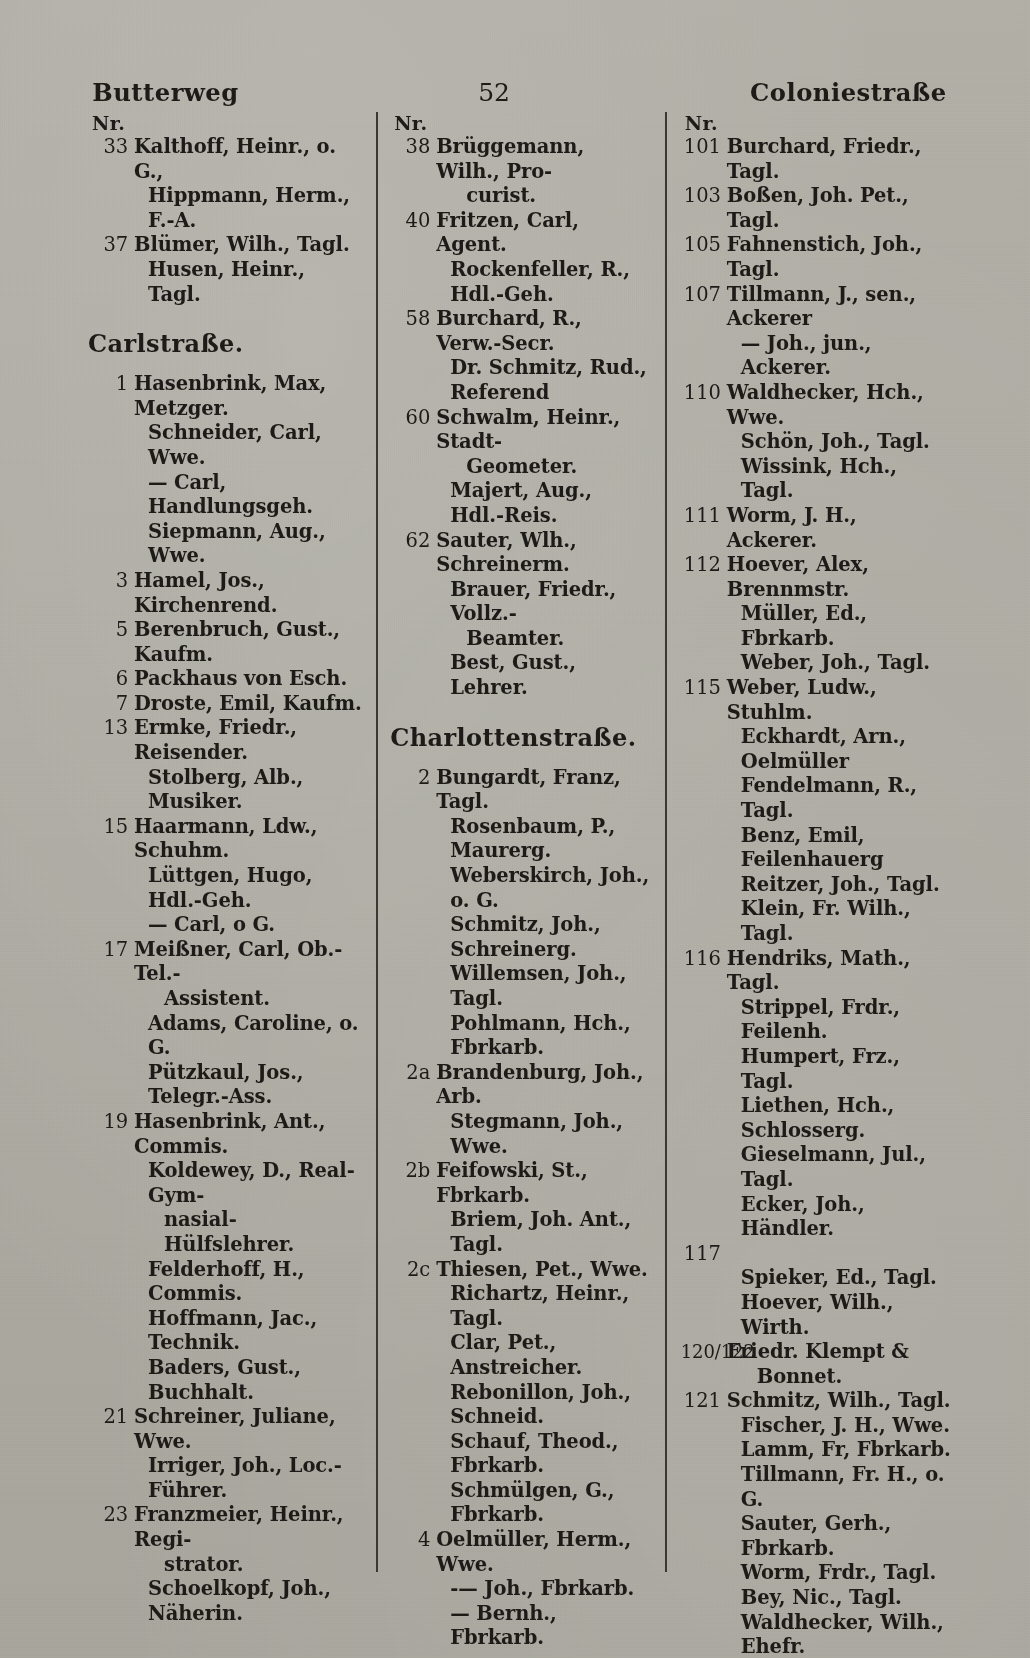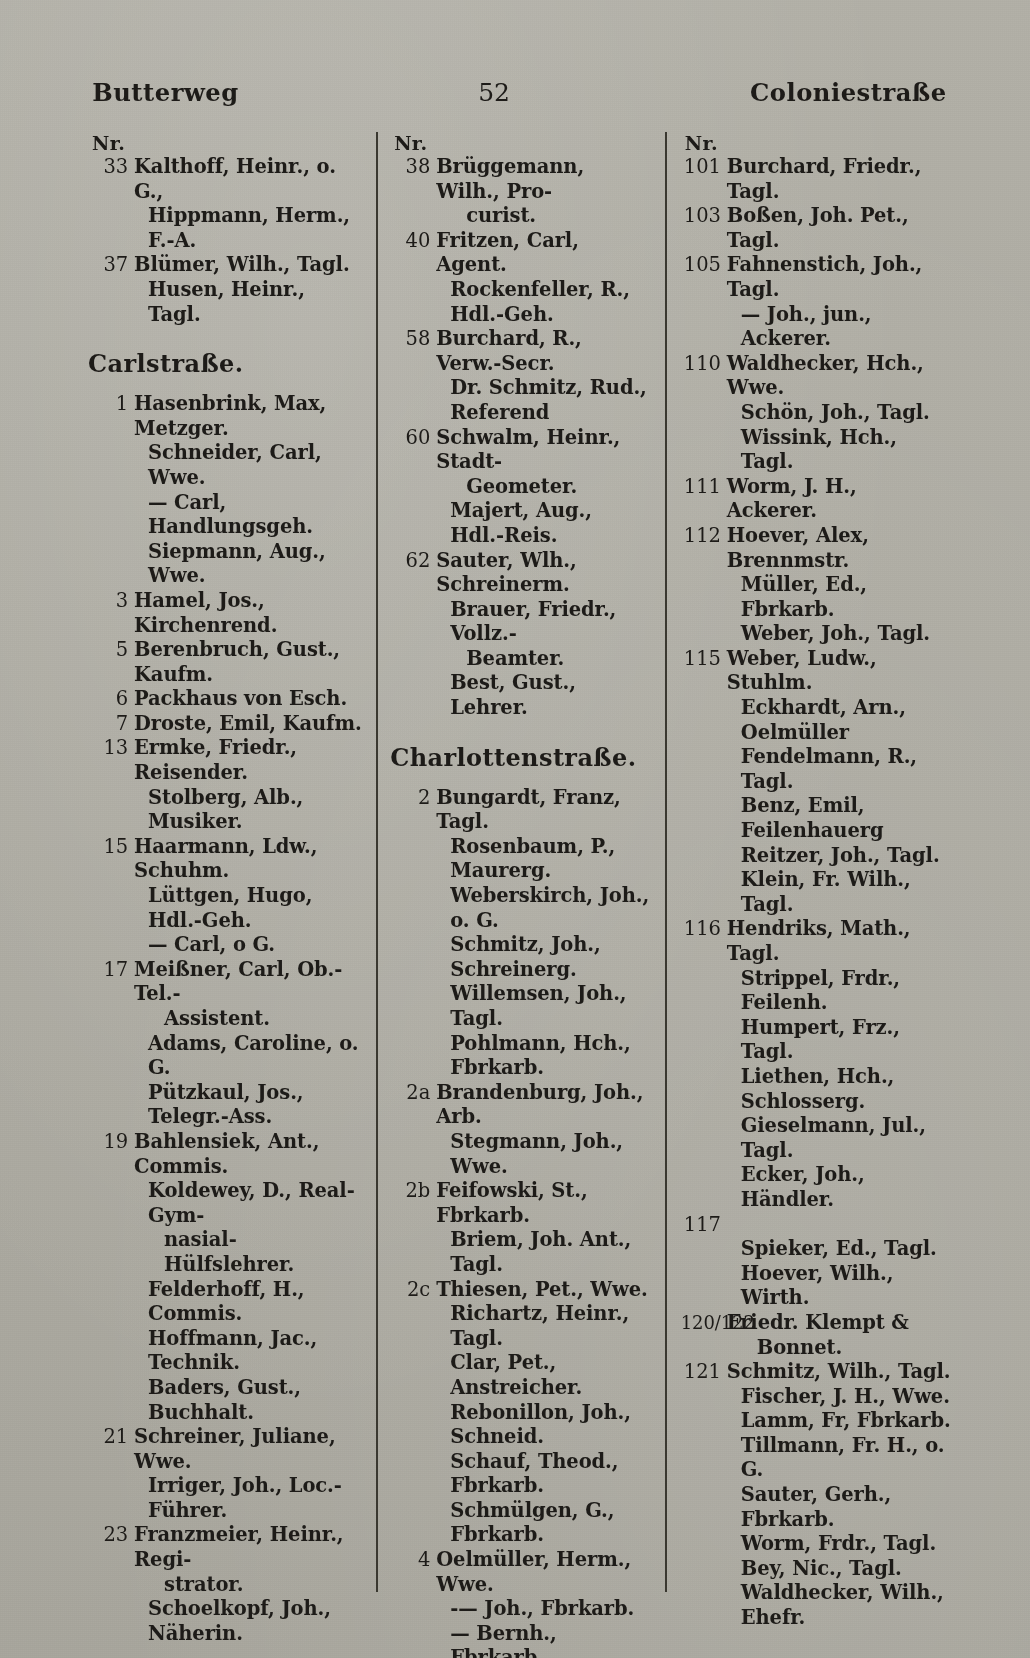--- a/index.html
+++ b/index.html
@@ -61,21 +61,21 @@
   }
   .hdr-center {
     font-size: 25px;
     font-weight: normal;
   }
 
   
   .cols {
     position: absolute;
     left: 88px;
-    top: 132px;
+    top: 112px;
     width: 865px;
     height: 1460px;
     display: flex;
   }
   .col {
     position: relative;
     box-sizing: border-box;
   }
   .col-1 { width: 295px; padding-right: 14px; }
   .col-2 { width: 295px; padding-left: 12px; padding-right: 14px; border-left: 2px solid #3a3830; }
@@ -224,21 +224,21 @@
         <div class="entry cont">
           <span class="num"></span>
           <span class="txt ind1">Adams, Caroline, o. G.</span>
         </div>
         <div class="entry cont">
           <span class="num"></span>
           <span class="txt ind1">Pützkaul, Jos., Telegr.-Ass.</span>
         </div>
         <div class="entry">
           <span class="num">19</span>
-          <span class="txt">Bahlensiek, Ant., Commis.</span>
+          <span class="txt">Hasenbrink, Ant., Commis.</span>
         </div>
         <div class="entry cont">
           <span class="num"></span>
           <span class="txt ind1">Koldewey, D., Real-Gym-</span>
         </div>
         <div class="entry cont">
           <span class="num"></span>
           <span class="txt ind2">nasial-Hülfslehrer.</span>
         </div>
         <div class="entry cont">
@@ -413,20 +413,24 @@
           <span class="txt">Burchard, Friedr., Tagl.</span>
         </div>
         <div class="entry">
           <span class="num">103</span>
           <span class="txt">Boßen, Joh. Pet., Tagl.</span>
         </div>
         <div class="entry">
           <span class="num">105</span>
           <span class="txt">Fahnenstich, Joh., Tagl.</span>
         </div>
+        <div class="entry">
+          <span class="num">107</span>
+          <span class="txt">Tillmann, J., sen., Ackerer</span>
+        </div>
         <div class="entry cont">
           <span class="num"></span>
           <span class="txt ind1">— Joh., jun., Ackerer.</span>
         </div>
         <div class="entry">
           <span class="num">110</span>
           <span class="txt">Waldhecker, Hch., Wwe.</span>
         </div>
         <div class="entry cont">
           <span class="num"></span>

